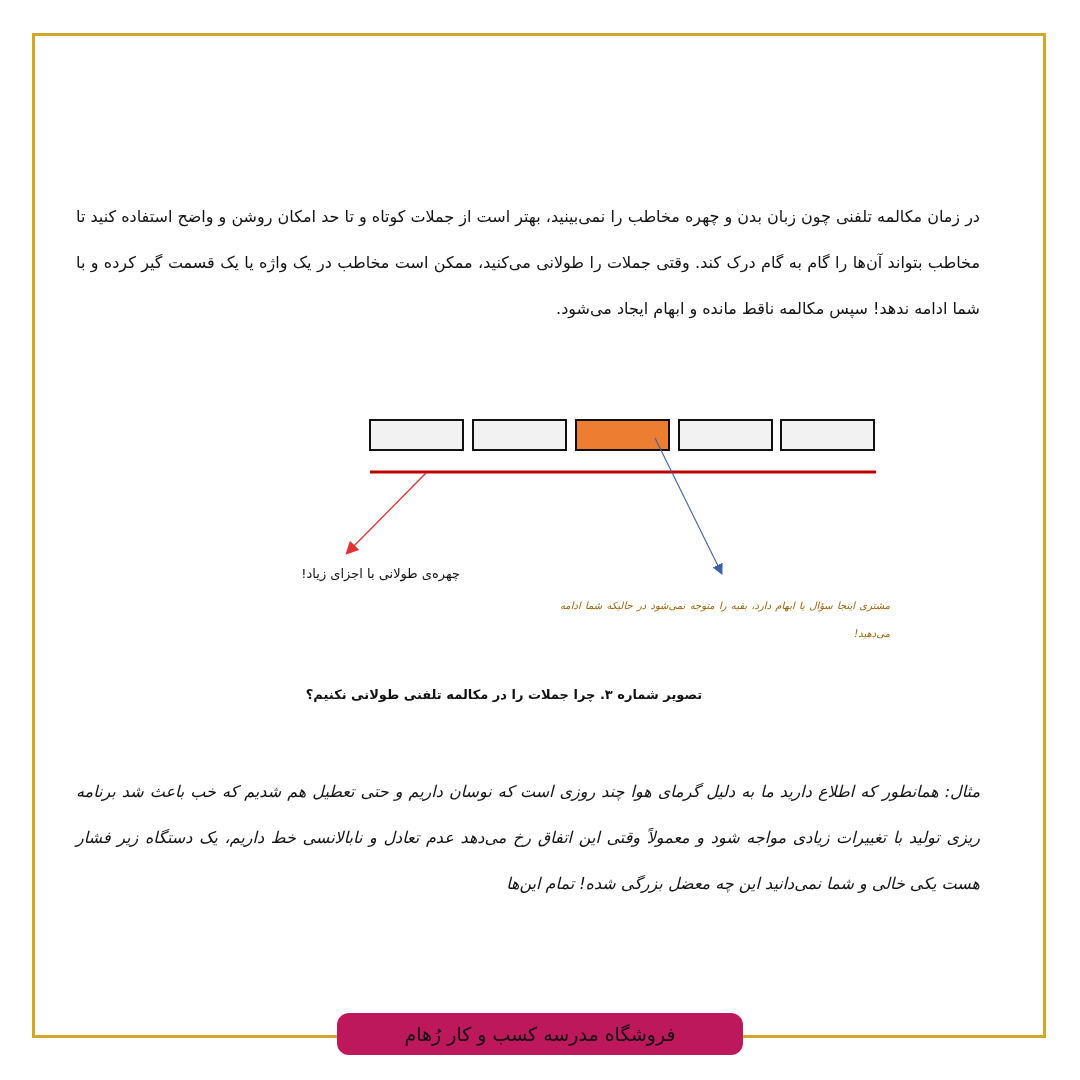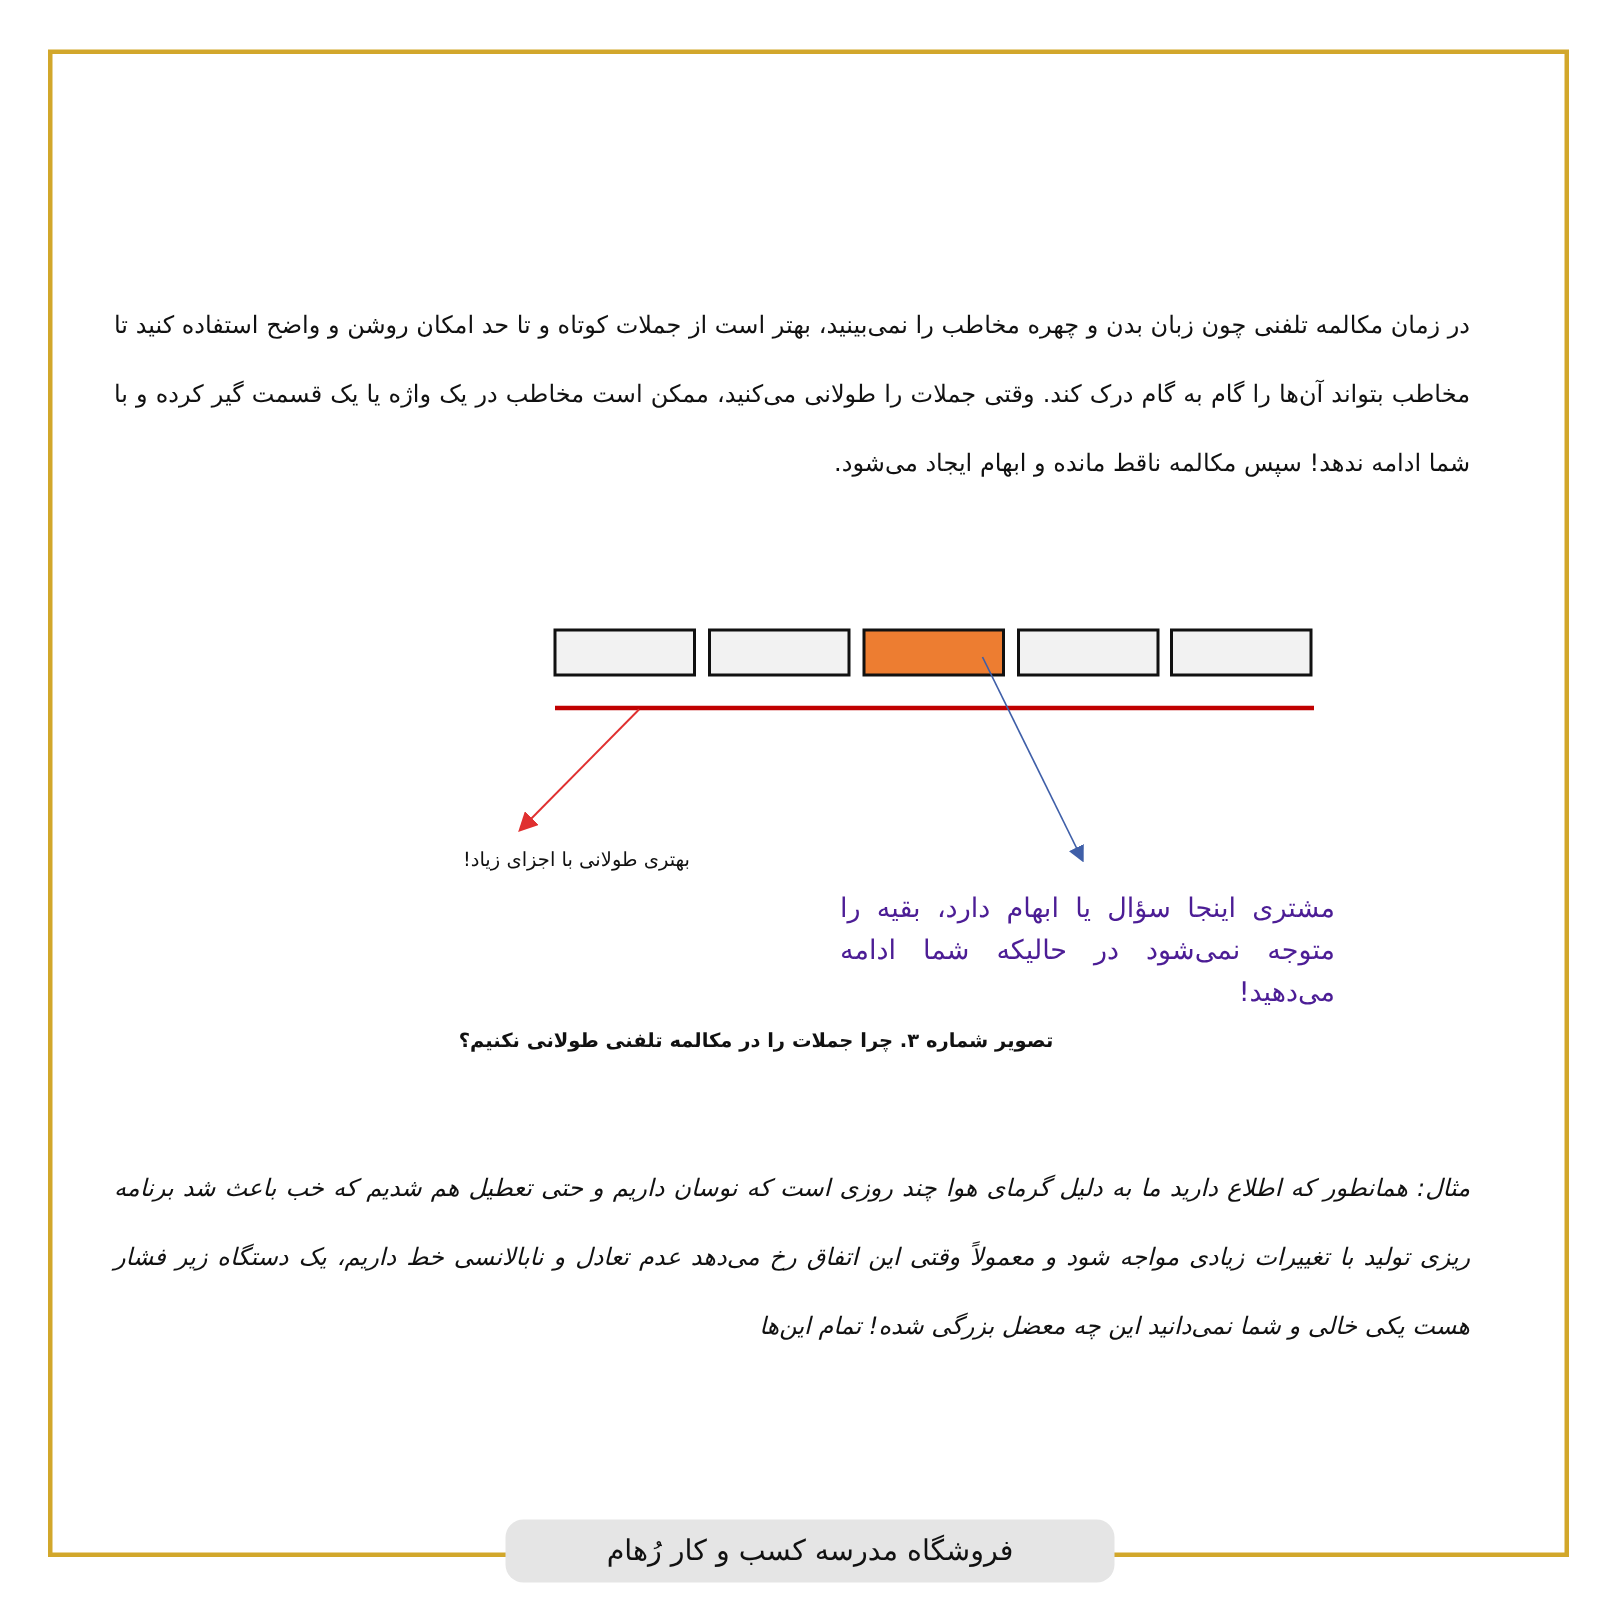--- a/index.html
+++ b/index.html
@@ -9,25 +9,25 @@
       border: 3px solid #D2A72B; box-sizing: content-box; }
     .page { position: absolute; left: 72px; top: 190px; width: 912px; direction: rtl; text-align: justify; }
     .heading { font-weight: bold; font-size: 16px; margin: 0 0 16px 0; line-height: 26px; }
     .para { font-size: 16px; line-height: 46px; margin: 4px; text-align: justify; text-align-last: right; font-weight: 500; }
     .para.second { position: absolute; top: 575px; left: 0; right: 0; font-style: italic; }
     .diagram { position: absolute; left: 0; top: 0; width: 1080px; height: 1080px; pointer-events: none; }
     .diagram svg { position: absolute; left: 0; top: 0; }
     .caption-left { position: absolute; right: 620px; top: 562px; direction: rtl; text-align: right;
       font-size: 13px; line-height: 24px; color: #111; white-space: nowrap; }
     .caption-right { position: absolute; right: 190px; top: 592px; direction: rtl; text-align: right;
-      font-size: 18px; line-height: 28px; color: #4c1d95; width: 330px; text-align: justify; text-align-last: right; }
+      font-size: 10px; line-height: 28px; color: #a16207; width: 330px; text-align: justify; text-align-last: right; font-style: italic; }
     .figure-caption { position: absolute; left: 0; width: 1008px; top: 687px; text-align: center; direction: rtl;
       font-weight: bold; font-size: 13px; }
     .footer-pill { position: absolute; left: 337px; top: 1013px; width: 406px; height: 42px;
-      background: #e5e5e5; border-radius: 12px; display: flex; align-items: center; justify-content: center;
+      background: #be185d; border-radius: 12px; display: flex; align-items: center; justify-content: center;
       direction: rtl; font-size: 19px; color: #111; }
   </style>
 </head>
 <body>
 
 <div class="frame"></div>
 
 <div class="page">
   <p class="para">در زمان مکالمه تلفنی چون زبان بدن و چهره مخاطب را نمی‌بینید، بهتر است از جملات کوتاه و تا حد امکان روشن و واضح استفاده کنید تا مخاطب بتواند آن‌ها را گام به گام درک کند. وقتی جملات را طولانی می‌کنید، ممکن است مخاطب در یک واژه یا یک قسمت گیر کرده و با شما ادامه ندهد! سپس مکالمه ناقط مانده و ابهام ایجاد می‌شود.</p>
   <p class="para second">مثال: همانطور که اطلاع دارید ما به دلیل گرمای هوا چند روزی است که نوسان داریم و حتی تعطیل هم شدیم که خب باعث شد برنامه ریزی تولید با تغییرات زیادی مواجه شود و معمولاً وقتی این اتفاق رخ می‌دهد عدم تعادل و نابالانسی خط داریم، یک دستگاه زیر فشار هست یکی خالی و شما نمی‌دانید این چه معضل بزرگی شده! تمام این‌ها</p>
@@ -50,21 +50,21 @@
       <rect x="679" y="420" width="93" height="30" fill="#f2f2f2" stroke="#111" stroke-width="2"></rect>
       <rect x="781" y="420" width="93" height="30" fill="#f2f2f2" stroke="#111" stroke-width="2"></rect>
     </g>
     <line x1="370" y1="472" x2="876" y2="472" stroke="#C00000" stroke-width="3"></line>
     <line x1="426" y1="473" x2="350" y2="550" stroke="#E03030" stroke-width="1.3" marker-end="url(#arrRed)"></line>
     <line x1="655" y1="438" x2="720" y2="570" stroke="#3F5FA8" stroke-width="1.1" marker-end="url(#arrBlue)"></line>
   </svg>
 </div>
 
 <div class="caption-left">
-  <div>بهتر‌ی طولانی با اجزای زیاد!</div>
+  <div>چهره‌ی طولانی با اجزای زیاد!</div>
 </div>
 
 <div class="caption-right">مشتری اینجا سؤال یا ابهام دارد، بقیه را متوجه نمی‌شود در حالیکه شما ادامه می‌دهید!</div>
 
 <div class="figure-caption">تصویر شماره ۳. چرا جملات را در مکالمه تلفنی طولانی نکنیم؟</div>
 
 <div class="footer-pill">
   <span>فروشگاه مدرسه کسب و کار رُهام</span>
 </div>
 

